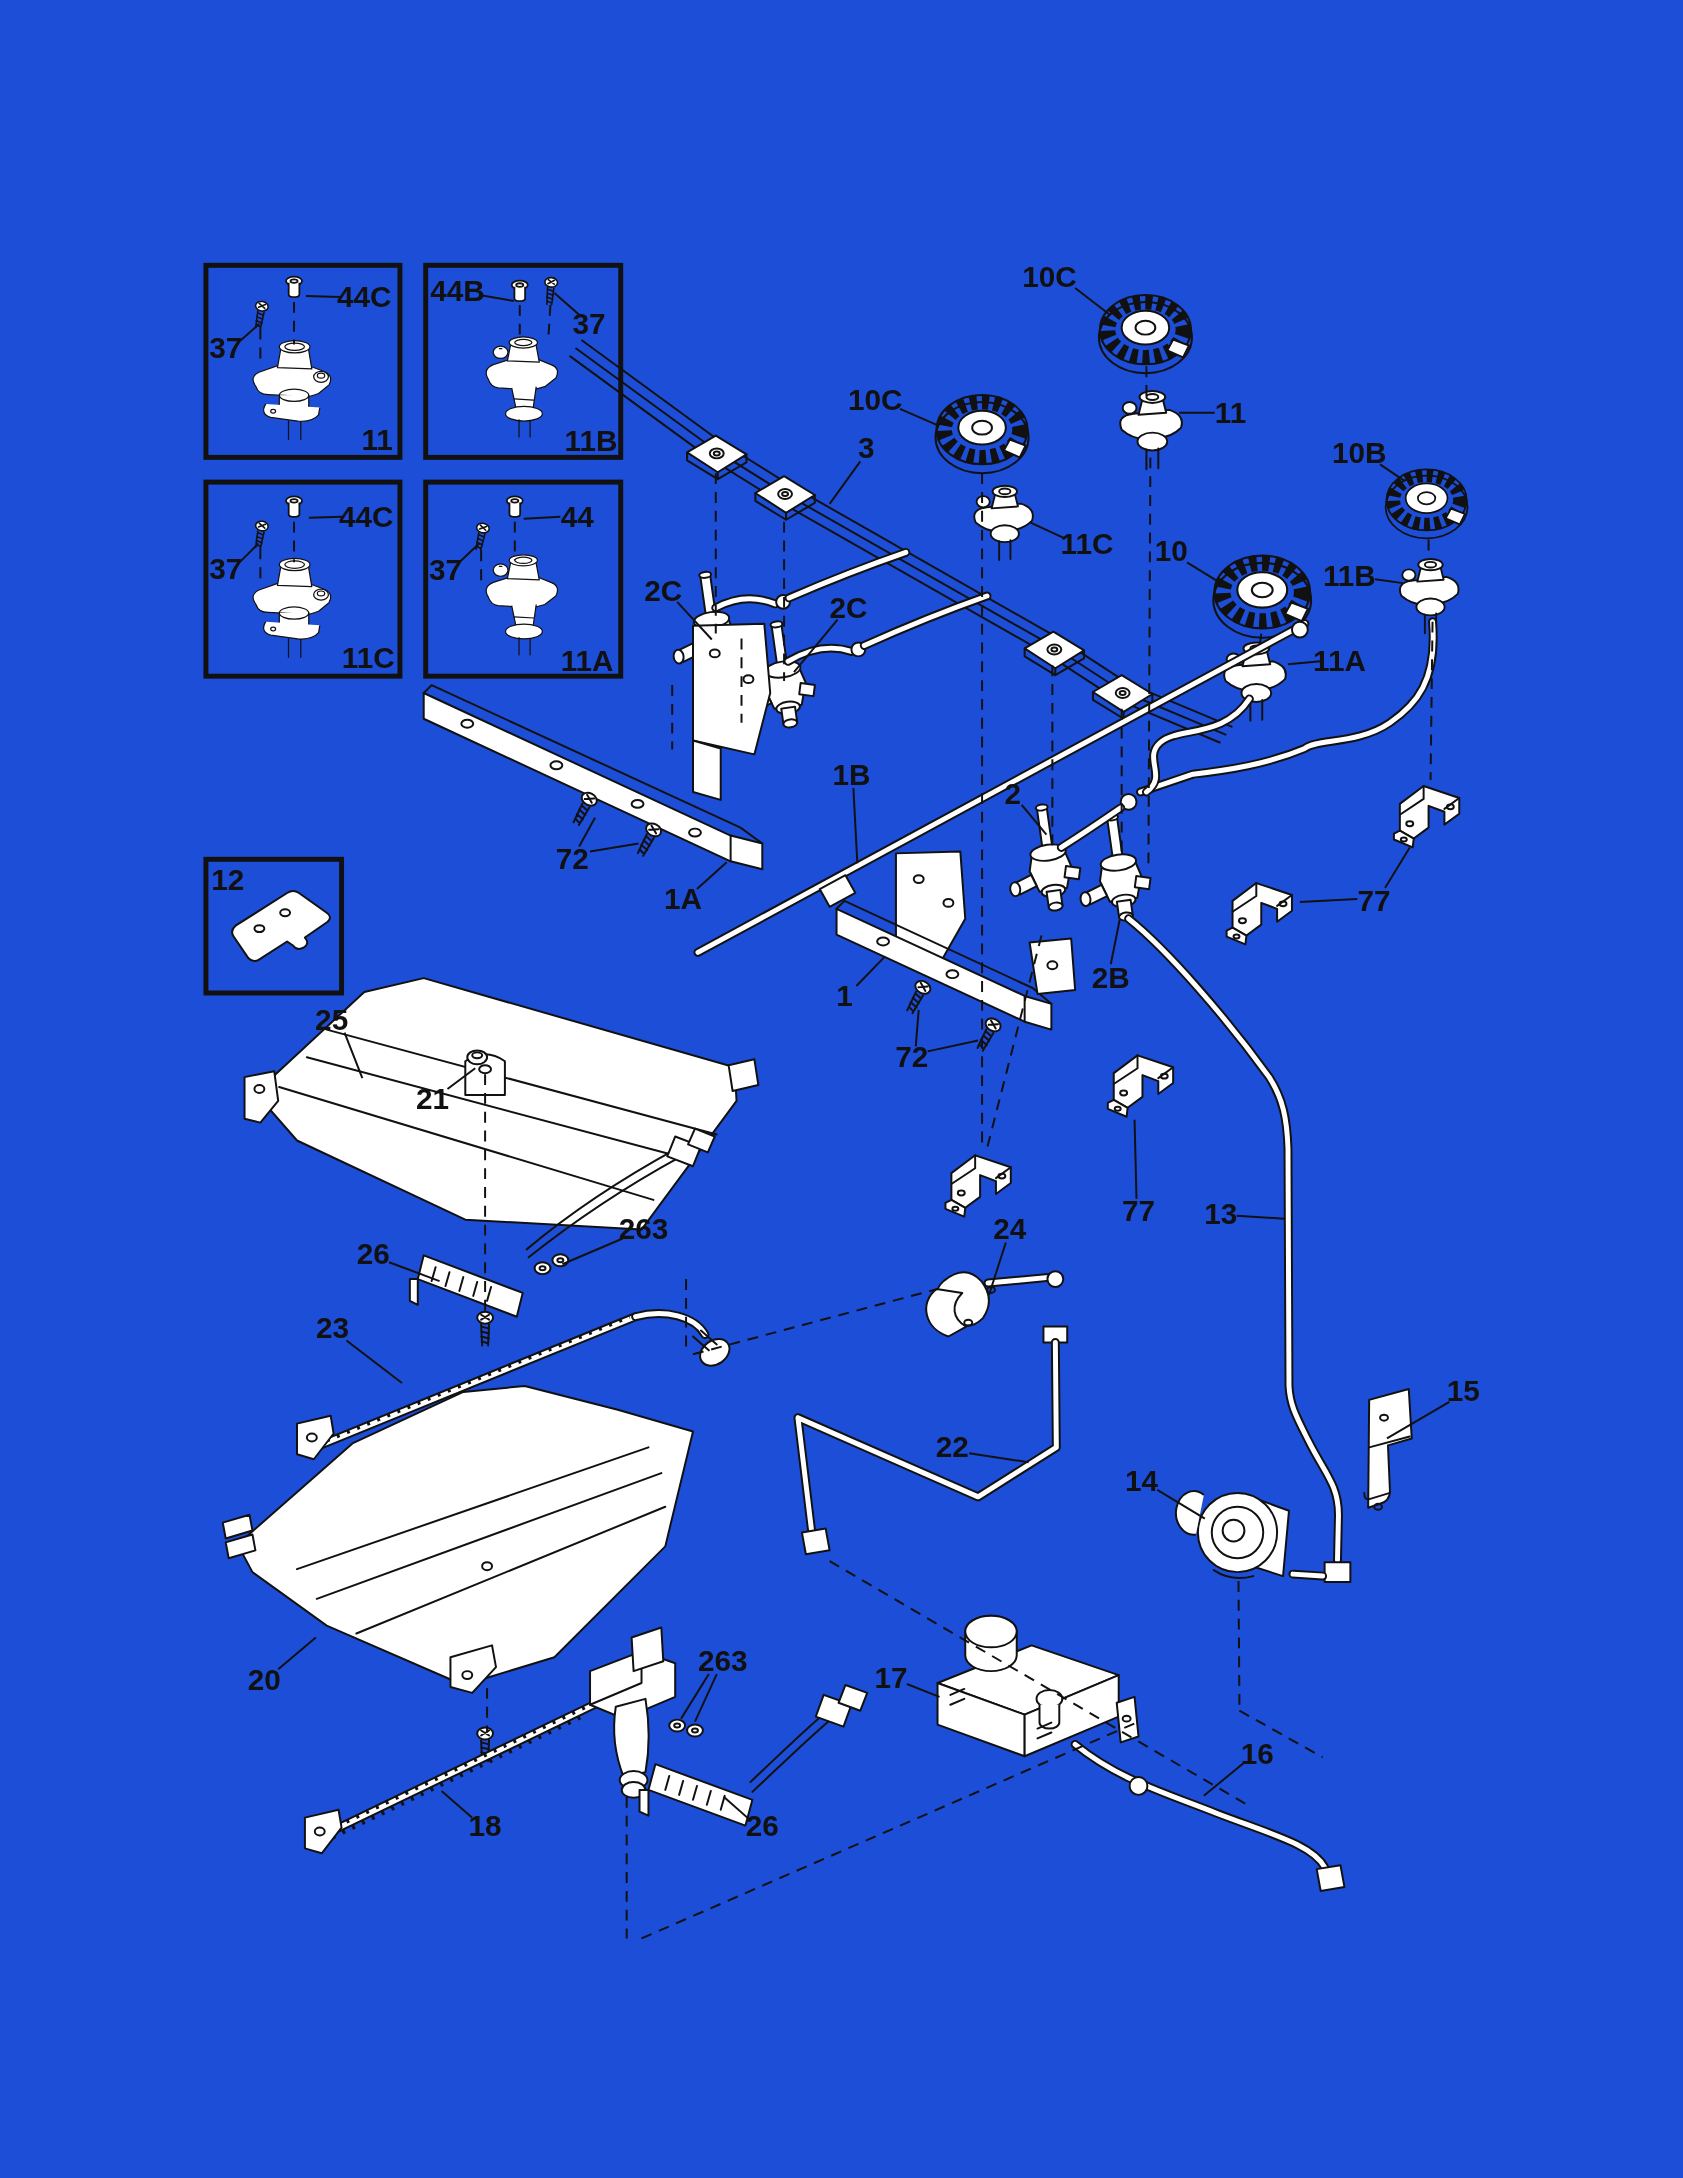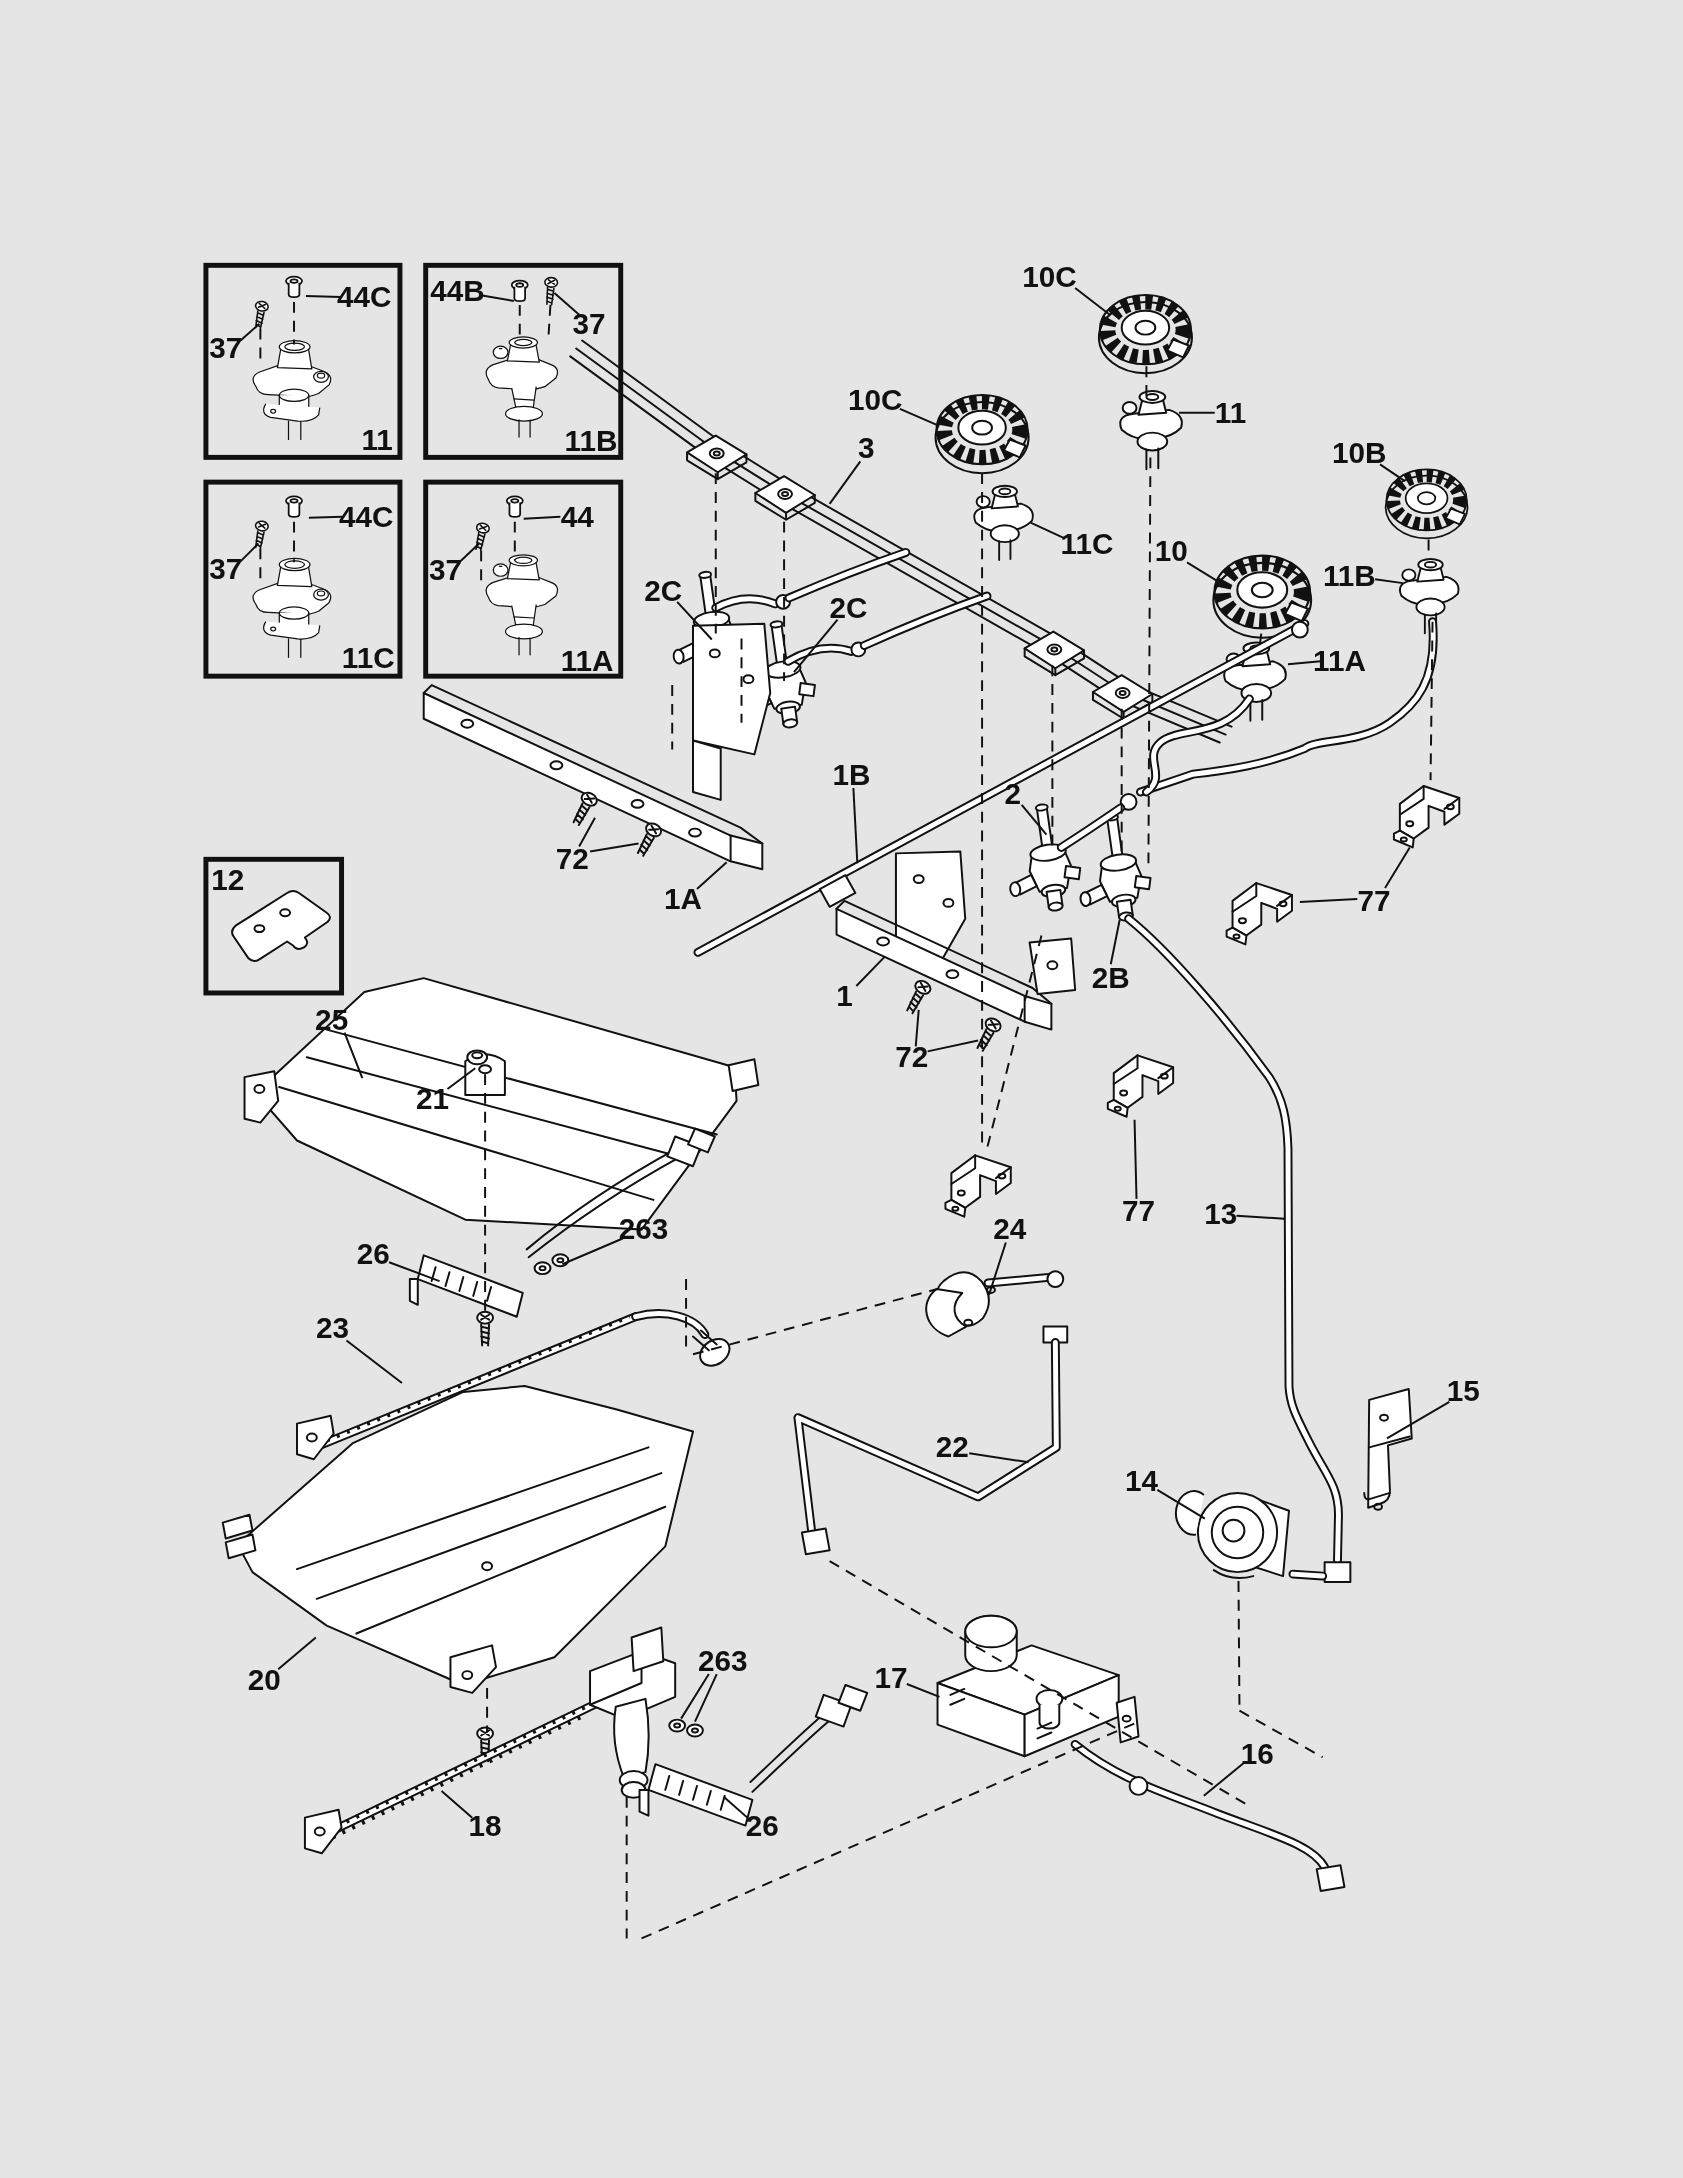--- a/index.html
+++ b/index.html
@@ -1,16 +1,16 @@
 <!DOCTYPE html>
 <html><head>
 <meta charset="utf-8">
 <style>
   html,body{margin:0;padding:0;background:#fff}
-  .canvas{position:relative;width:1683px;height:2178px;background:#e5e5e5;overflow:hidden}
+  .canvas{position:relative;width:1683px;height:2178px;background:#1d4ed8;overflow:hidden}
   svg{position:absolute;left:0;top:0}
   .ln{fill:none;stroke:#111;stroke-width:2;stroke-linecap:round;stroke-linejoin:round}
   .lnf{fill:#fff;stroke:#111;stroke-width:2;stroke-linejoin:round}
   .teeth{fill:none;stroke:#111;stroke-width:15;stroke-dasharray:7 5}
   .dash{fill:none;stroke:#111;stroke-width:2;stroke-dasharray:11 8}
   .dots{fill:none;stroke:#111;stroke-width:4;stroke-dasharray:3 8}
   .pipeO{fill:none;stroke:#111;stroke-width:9;stroke-linejoin:round;stroke-linecap:round}
   .pipeI{fill:none;stroke:#fff;stroke-width:5;stroke-linejoin:round;stroke-linecap:round}
   .box{fill:none;stroke:#111;stroke-width:5}
   text.callout{font:700 30px "Liberation Sans","DejaVu Sans",sans-serif;fill:#111;text-anchor:middle}

